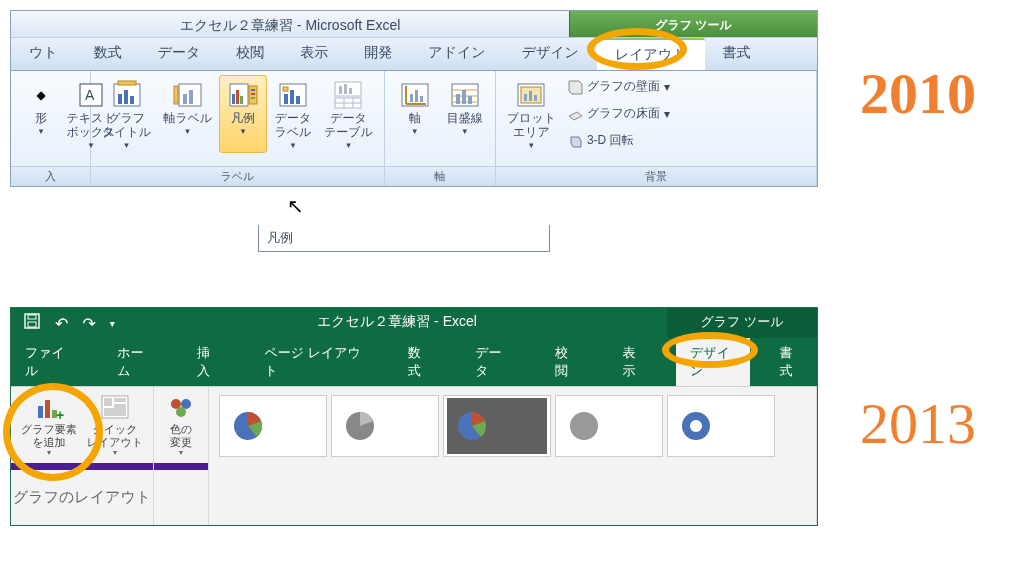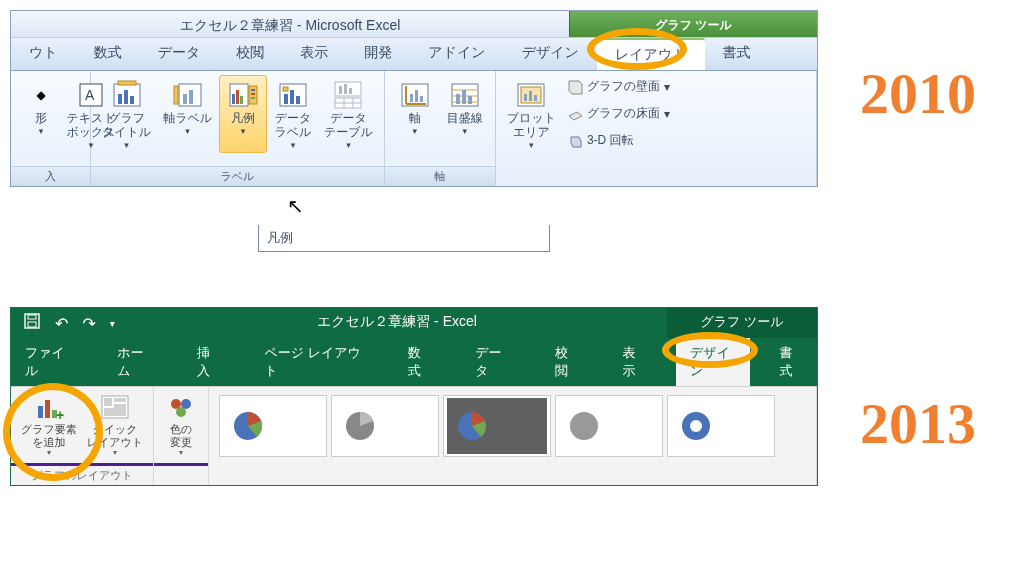--- a/index.html
+++ b/index.html
@@ -42,28 +42,28 @@
   .r2013-title .tools { width: 150px; text-align: center; padding: 5px 0; background: #0b5d38; font-size: 13px; }
   .r2013-tabs { display: flex; background: #0f6b41; color: #fff; gap: 16px; }
   .r2013-tabs .tab { padding: 6px 14px; font-size: 13px; }
   .r2013-tabs .tab.active { background: #f3f3f3; color: #0f6b41; }
   .r2013-body { display: flex; background: #f3f3f3; min-height: 92px; border-top: 1px solid #d0d0d0; }
   .r2013-group { border-right: 1px solid #d9d9d9; padding: 4px 6px 0; display: flex; flex-direction: column; }
   .r2013-btn { display: flex; flex-direction: column; align-items: center; padding: 2px 4px; }
   .r2013-btn .ico { width: 34px; height: 30px; display: flex; align-items: center; justify-content: center; }
   .r2013-btn .lbl { font-size: 11px; color: #444; text-align: center; line-height: 1.15; }
   .r2013-btn .dd { font-size: 8px; color: #666; }
-  .r2013-group .gl { font-size: 11px; color: #666; text-align: center; border-top: 3px solid #4c1d95; margin: 4px -6px 0; padding: 2px 0; }
+  .r2013-group .gl { font-size: 15px; color: #666; text-align: center; border-top: 7px solid #4c1d95; margin: 4px -6px 0; padding: 18px 0; }
   .styles-gallery { display: flex; gap: 4px; padding: 4px; flex: 1; }
   .style-thumb { width: 108px; height: 62px; background: #fff; border: 1px solid #ccc; font-size: 6px; color: #888; display: flex; align-items: center; justify-content: center; overflow: hidden; }
 
   
   .year { position: absolute; font-family: "Times New Roman",serif; font-size: 58px; color: #f08030; }
   .year.y10 { left: 860px; top: 60px; font-weight: bold; }
-  .year.y13 { left: 860px; top: 390px; font-weight: bold; }
+  .year.y13 { left: 860px; top: 390px; }
 
   .container { position: relative; width: 1026px; height: 566px; padding-top: 10px; padding-left: 10px; }
 </style>
 </head>
 <body>
 
 <div class="container">
 
   <div class="r2010">
     <div class="r2010-title">
@@ -262,20 +262,21 @@
             <div class="small-item">
               <span class="sico">
                 <svg width="16" height="16">
                     <polygon points="4,4 12,4 14,8 14,14 6,14 4,10" fill="#d0d8e8" stroke="#6a7c9a"></polygon>
                   </svg>
               </span>
               <span>3-D 回転</span>
             </div>
           </div>
         </div>
+        <div class="group-label">背景</div>
       </div>
     </div>
 
     <div class="cursor">↖</div>
   </div>
 
   <div class="tooltip-strip">凡例</div>
 
   <div class="r2013">
     <div class="r2013-title">

